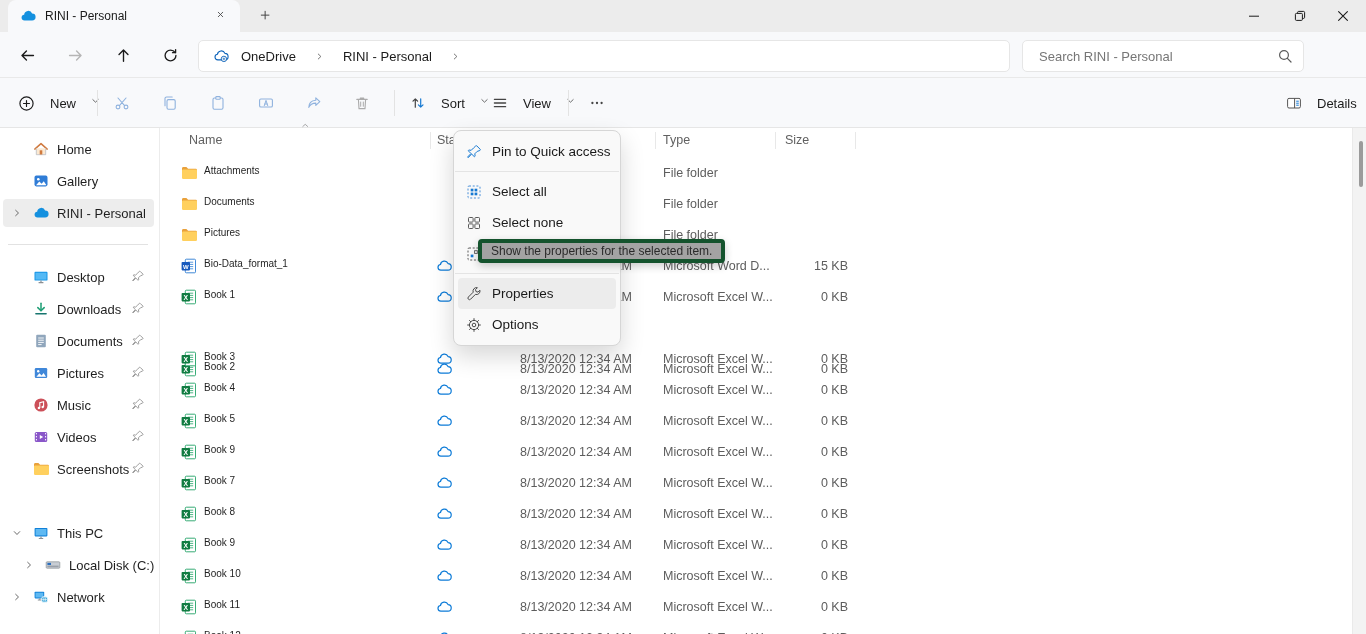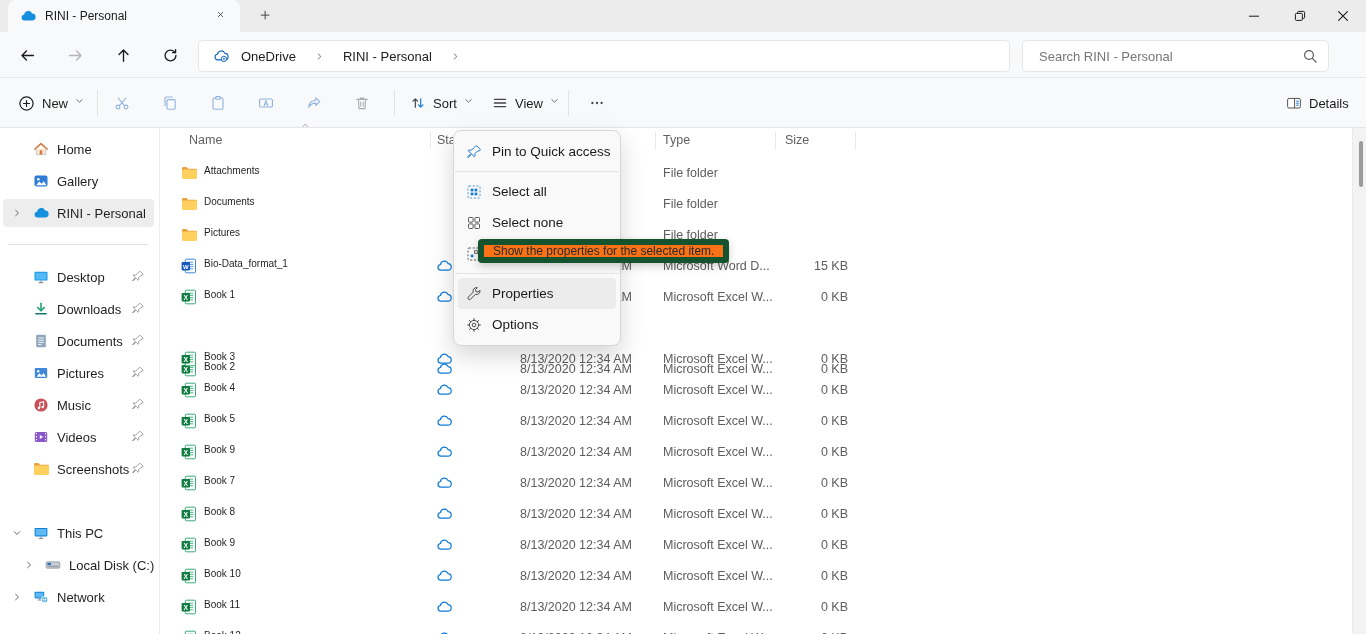--- a/index.html
+++ b/index.html
@@ -15,28 +15,28 @@
   .tab-close{width:20px;height:20px;display:flex;align-items:center;justify-content:center;border-radius:4px}
   .newtab{position:absolute;left:254px;top:6px;width:24px;height:20px;display:flex;align-items:center;justify-content:center;border-radius:4px}
   .wincap{position:absolute;top:0;height:32px;width:46px;display:flex;align-items:center;justify-content:center}
   
   .navbar{position:absolute;left:0;top:32px;width:1366px;height:46px;background:#F8F9FB;border-bottom:1px solid #E9E9E9;box-sizing:border-box}
   .navbtn{position:absolute;top:39px;width:32px;height:32px;display:flex;align-items:center;justify-content:center;border-radius:4px}
   .addressbar{position:absolute;left:198px;top:40px;width:812px;height:32px;background:#fff;border:1px solid #E6E6E6;
               border-radius:5px;box-sizing:border-box;display:flex;align-items:center;padding-left:14px;gap:8px}
   .crumb{font-size:13px;color:#1b1b1b;padding:0 4px}
   .crumb-sep{display:flex;align-items:center;padding:0 6px}
-  .searchbar{position:absolute;left:1022px;top:40px;width:307px;height:32px;background:#fff;border:1px solid #E6E6E6;
+  .searchbar{position:absolute;left:1022px;top:40px;width:282px;height:32px;background:#fff;border:1px solid #E6E6E6;
              border-radius:5px;box-sizing:border-box;display:flex;align-items:center;padding:0 10px 0 14px}
   .searchbar input{flex:1;border:none;outline:none;background:transparent;font-size:13px;color:#1b1b1b;
                    font-family:"Liberation Sans","DejaVu Sans",sans-serif}
   .searchbar input::placeholder{color:#767676}
   
   .toolbar{position:absolute;left:0;top:78px;width:1366px;height:50px;background:#F8F9FB;border-bottom:1px solid #E6E6E6;box-sizing:border-box}
-  .tbtn{position:absolute;top:88px;height:30px;display:flex;align-items:center;gap:7px;border-radius:4px;padding:0 8px;font-size:13px;color:#1b1b1b}
+  .tbtn{position:absolute;top:88px;height:30px;display:flex;align-items:center;gap:15px;border-radius:4px;padding:0 8px;font-size:13px;color:#1b1b1b}
   .ticon{position:absolute;top:88px;width:32px;height:30px;display:flex;align-items:center;justify-content:center;border-radius:4px}
   .tsep{position:absolute;top:90px;width:1px;height:26px;background:#E3E3E3}
   
   .sidebar{position:absolute;left:0;top:128px;width:160px;height:506px;background:#fff;border-right:1px solid #ECECEC;box-sizing:border-box}
   .side-item{position:absolute;left:3px;width:151px;height:28px;border-radius:4px;display:flex;align-items:center;box-sizing:border-box}
   .side-item.selected{background:#EDEDED}
   .side-chev{width:16px;height:16px;margin-left:6px;display:flex;align-items:center;justify-content:center;flex:none}
   .side-item.indent .side-chev{margin-left:18px}
   .side-ic{width:16px;height:16px;margin-left:8px;flex:none}
   .side-label{font-size:13px;color:#1f1f1f;margin-left:8px;white-space:nowrap;flex:1;overflow:hidden}
@@ -58,21 +58,21 @@
   .scrollthumb{position:absolute;left:6px;top:13px;width:4px;height:46px;background:#9B9B9B;border-radius:2px}
   
   .menu{position:absolute;left:453px;top:130px;width:168px;background:#F9F9F9;border:1px solid #D6D6D6;border-radius:8px;
         box-shadow:0 10px 24px rgba(0,0,0,.16);box-sizing:border-box;z-index:50;padding:5px 0 5px 0}
   .menu-item{height:31px;margin:0 4px;border-radius:4px;display:flex;align-items:center;font-size:13.5px;color:#1a1a1a}
   .menu-item.hover{background:#ECECEC}
   .menu-ic{width:16px;height:16px;margin:0 10px 0 8px;flex:none}
   .menu-sep{height:9px;display:flex;align-items:center}
   .menu-sep div{height:1px;background:#E4E4E4;width:100%;margin:0 1px}
   
-  .tooltip{position:absolute;left:478px;top:239px;height:24px;background:#f97316;border:6px solid #14532d;border-radius:4px;
+  .tooltip{position:absolute;left:478px;top:239px;height:24px;background:#a3a3a3;border:4px solid #14532d;border-radius:4px;
            box-shadow:0 3px 8px rgba(0,0,0,.2);display:flex;align-items:center;padding:0 9px;font-size:12px;color:#2a2a2a;
            white-space:nowrap;z-index:60;box-sizing:border-box}
 </style>
 </head>
 <body>
 
 <div id="stage">
 
   <div class="titlebar">
     <div class="tab">

